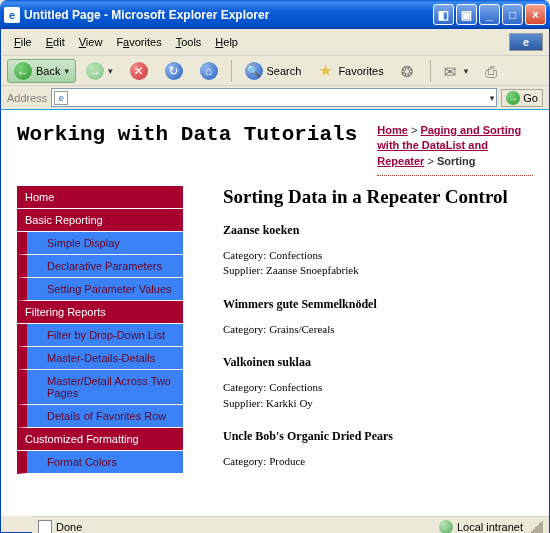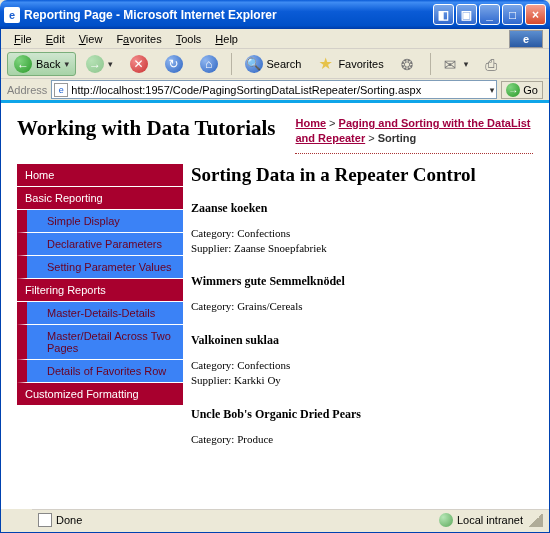--- a/index.html
+++ b/index.html
@@ -47,21 +47,21 @@
   cursor: pointer;
 }
 .winbtn.blue { background: linear-gradient(to bottom,#7ba7e8,#2f68ce); }
 .winbtn.close { background: linear-gradient(to bottom,#f5a090,#d64b2e); }
 .menubar {
   background: #ece9d8;
   display: flex;
   align-items: center;
   padding: 2px 6px;
   border-bottom: 1px solid #d4d0c8;
-  height: 20px;
+  height: 27px;
 }
 .menubar .menuitem { padding: 2px 7px; cursor: default; }
 .menubar .menuitem u { text-decoration: underline; }
 .menubar .ie-large {
   margin-left: auto;
   width: 34px; height: 18px;
   background: linear-gradient(to bottom,#5b8ed0,#2a5aa4);
   border: 1px solid #999;
   display: inline-flex;
   align-items: center; justify-content: center;
@@ -103,21 +103,21 @@
 }
 .gear { width:16px; height:16px; color:#777; font-size:15px; }
 .toolbar .sep { width:1px; height:22px; background:#b8b4a4; margin:0 3px; }
 .chev { font-size: 9px; color: #333; }
 .addressbar {
   background: #ece9d8;
   display: flex;
   align-items: center;
   padding: 2px 6px;
   gap: 4px;
-  border-bottom: 3px solid #0ea5e9;
+  border-bottom: 1px solid #0ea5e9;
   height: 24px;
 }
 .addressbar .lbl { color: #808080; }
 .addressbar .field {
   flex: 1;
   background: white;
   border: 1px solid #7f9db9;
   height: 19px;
   display: flex;
   align-items: center;
@@ -139,21 +139,21 @@
   overflow: hidden;
   position: relative;
   border-top: 1px solid #fff;
 }
 .page-header {
   display: flex;
   padding: 12px 16px 4px 16px;
   gap: 20px;
 }
 .site-title {
-  font-family: Liberation Serif, serif;
+  font-family: Liberation Mono, monospace;
   font-size: 21px;
   font-weight: bold;
   color: #000;
   white-space: nowrap;
 }
 .breadcrumb {
   font-size: 11px;
   color: #333;
   border-bottom: 1px dotted #a33;
   padding-bottom: 6px;
@@ -178,21 +178,21 @@
 }
 .sidebar .sub {
   background: #3b82f6;
   color: #6b0020;
   padding: 5px 8px 5px 20px;
   border-bottom: 1px solid #fff;
   border-left: 10px solid #a8002e;
 }
 .main {
   flex: 1;
-  padding: 0 20px 0 8px;
+  padding: 0 20px 0 40px;
   font-family: Verdana, Arial, sans-serif;
 }
 .main h1 {
   font-family: Georgia, 'Times New Roman', serif;
   font-size: 19px;
   font-weight: bold;
   margin: 0 0 14px 0;
   line-height: 1.2;
 }
 .main .prod { margin-bottom: 18px; font-size: 11px; font-family: Liberation Serif, serif; }
@@ -231,21 +231,21 @@
   border: 1px solid #0042b0;
   border-top: none;
   height: 504px;
 }
 </style>
 </head>
 <body>
 
 <div class="titlebar">
   <span class="ie-icon">e</span>
-  <span class="title">Reporting Page - Microsoft Internet Explorer</span>
+  <span class="title">Untitled Page - Microsoft Explorer Explorer</span>
   <div class="winbtns">
     <span class="winbtn blue">◧</span>
     <span class="winbtn blue">▣</span>
     <span class="winbtn blue">_</span>
     <span class="winbtn blue">□</span>
     <span class="winbtn close">×</span>
   </div>
 </div>
 
 <div class="window-border">
@@ -298,21 +298,20 @@
   </span>
   <span class="tbbtn">
     <span class="gear">⎙</span>
   </span>
 </div>
 
 <div class="addressbar">
   <span class="lbl">Address</span>
   <div class="field">
     <span class="pg-icon">e</span>
-    <span>http://localhost:1957/Code/PagingSortingDataListRepeater/Sorting.aspx</span>
     <span style="margin-left:auto" class="chev">▾</span>
   </div>
   <span class="gobtn">
     <span class="circle-icon green" style="width:14px;height:14px;font-size:10px">→</span>
     <span>Go</span>
   </span>
 </div>
 
 <div class="content-area">
   <div class="page-header">
@@ -326,24 +325,26 @@
     </div>
   </div>
   <div class="page-body">
     <div class="sidebar">
       <div class="cat">Home</div>
       <div class="cat">Basic Reporting</div>
       <div class="sub">Simple Display</div>
       <div class="sub">Declarative Parameters</div>
       <div class="sub">Setting Parameter Values</div>
       <div class="cat">Filtering Reports</div>
+      <div class="sub">Filter by Drop-Down List</div>
       <div class="sub">Master-Details-Details</div>
       <div class="sub">Master/Detail Across Two Pages</div>
       <div class="sub">Details of Favorites Row</div>
       <div class="cat">Customized Formatting</div>
+      <div class="sub">Format Colors</div>
     </div>
     <div class="main">
       <h1>Sorting Data in a Repeater Control</h1>
       <div class="prod">
         <div class="pname">Zaanse koeken</div>
         <div class="pline"><span>Category:</span> <span>Confections</span></div>
         <div class="pline"><span>Supplier:</span> <span>Zaanse Snoepfabriek</span></div>
       </div>
       <div class="prod">
         <div class="pname">Wimmers gute Semmelknödel</div>

